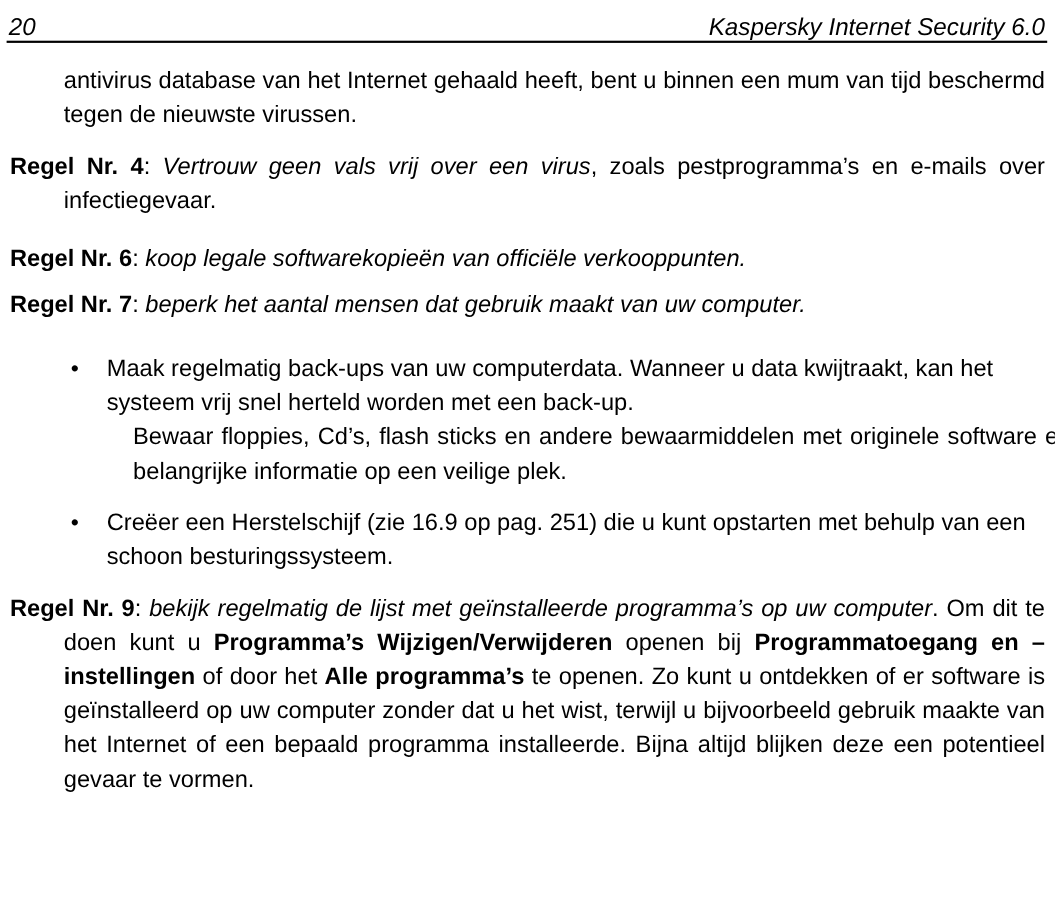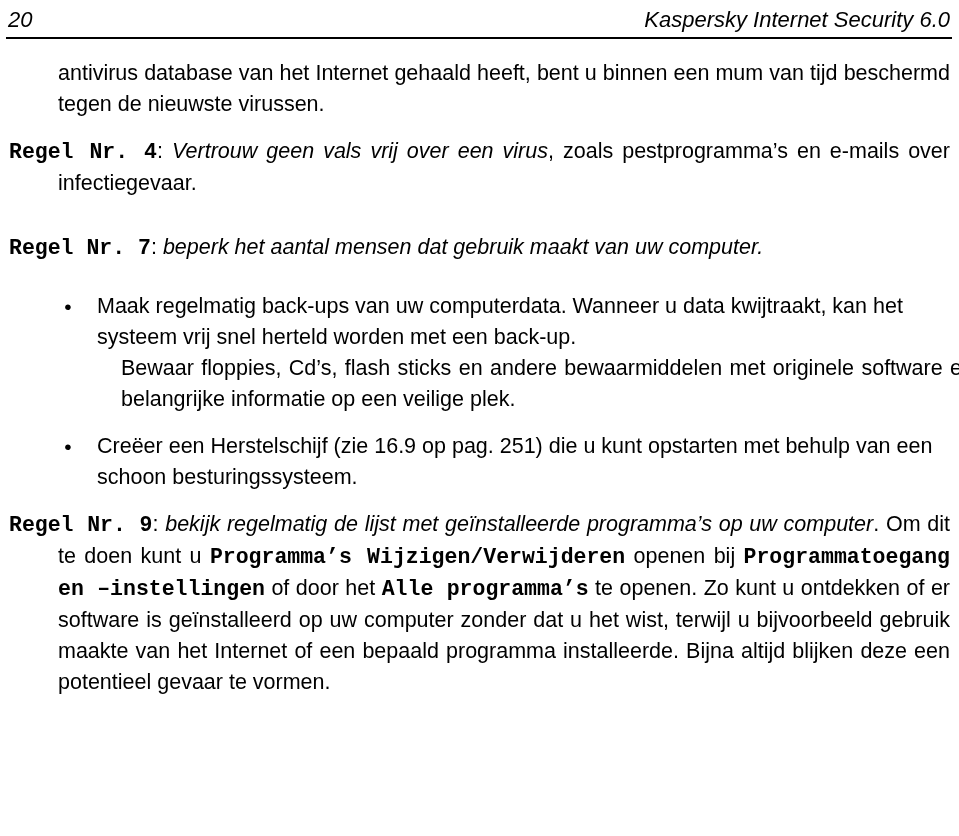--- a/index.html
+++ b/index.html
@@ -23,21 +23,21 @@
   }
 
   
   .header {
     position: absolute;
     left: 8px;
     right: 9px;
     top: 0px;
     height: 40px;
     display: flex;
-    align-items: center;
+    align-items: flex-end;
     justify-content: space-between;
     gap: 44px;
   }
   .header-num {
     font-style: italic;
     font-size: 22px;
     line-height: 30px;
     letter-spacing: 0px;
   }
   .header-title {
@@ -83,21 +83,21 @@
     text-indent: -49px;
   }
 
   .rule-para.tight {
     text-align: left;
   }
 
   .spacer-sm { height: 11px; }
   .spacer-md { height: 16px; }
 
-  b, .b { font-weight: bold; font-family: Liberation Mono, monospace; }
+  b, .b { font-weight: bold; }
   i, .i { font-style: italic; }
 
   
   .bullets {
     margin: 0;
     padding: 0;
     list-style: none;
   }
   .bullet-item {
     position: relative;
@@ -138,20 +138,24 @@
     <p class="rule-para">
       <b>Regel Nr. 4</b><span>:</span>
       <i>Vertrouw geen vals vrij over een virus</i><span>, zoals pestprogramma’s en e-mails over infectiegevaar.</span>
     </p>
 
     <div class="spacer-sm"></div>
 
 
     <div class="spacer-sm"></div>
 
+    <p class="rule-para tight">
+      <b>Regel Nr. 6</b><span>:</span>
+      <i>koop legale softwarekopieën van officiële verkooppunten.</i><span></span>
+    </p>
 
     <div class="spacer-sm"></div>
 
     <p class="rule-para tight">
       <b>Regel Nr. 7</b><span>:</span>
       <i>beperk het aantal mensen dat gebruik maakt van uw computer.</i><span></span>
     </p>
 
     <div class="spacer-sm"></div>
 

